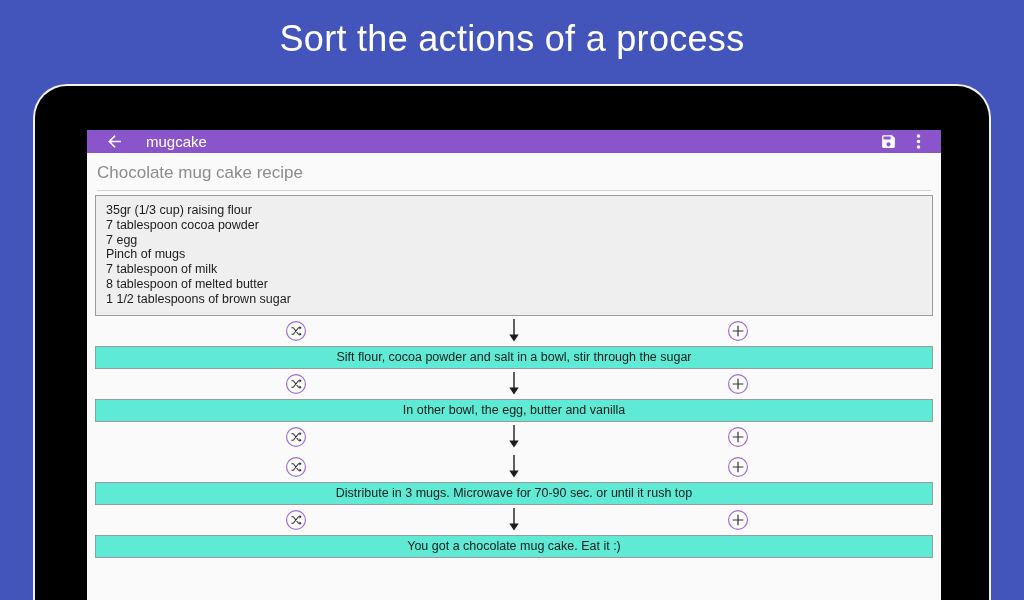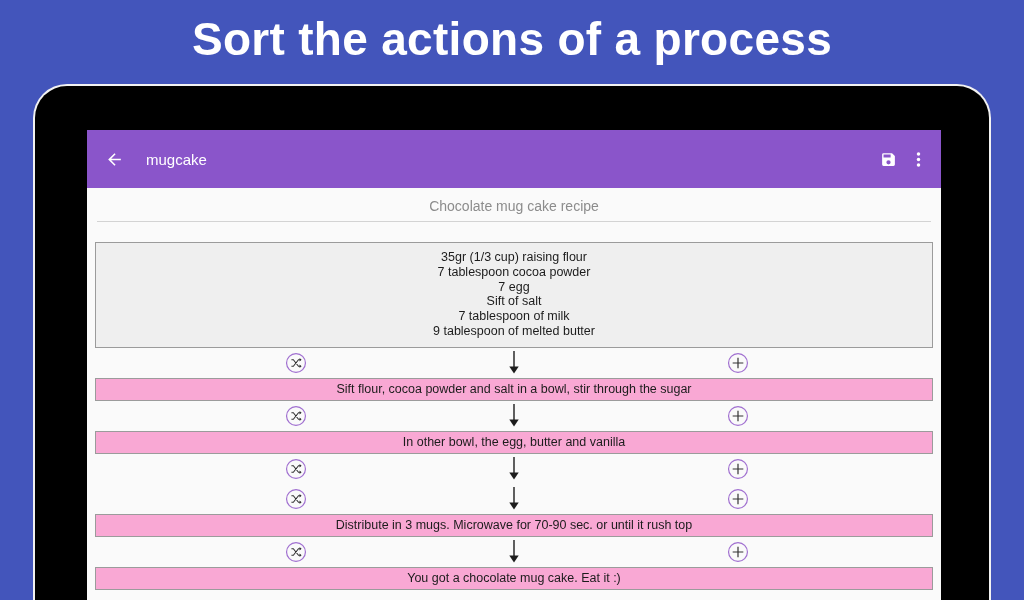--- a/index.html
+++ b/index.html
@@ -14,22 +14,22 @@
   }
 
   
   .promo-headline {
     position: absolute;
     top: 8px;
     left: 0;
     width: 100%;
     text-align: center;
     color: #ffffff;
-    font-size: 46px;
-    font-weight: 700;
+    font-size: 36px;
+    font-weight: 400;
     letter-spacing: 0.3px;
     line-height: 62px;
     white-space: nowrap;
   }
 
   
   .tablet-frame {
     position: absolute;
     left: 33px;
     top: 84px;
@@ -48,21 +48,21 @@
     top: 44px;
     width: 854px;
     height: 520px;
     background: #fafafa;
     overflow: hidden;
   }
 
   
   .app-toolbar {
     position: relative;
-    height: 58px;
+    height: 23px;
     background: #8a55ca;
     display: flex;
     align-items: center;
     padding: 0 12px;
   }
 
   .tb-back {
     width: 30px;
     height: 30px;
     display: flex;
@@ -95,35 +95,34 @@
 
   
   .app-content {
     position: relative;
     background: #fafafa;
     height: 480px;
     padding: 0 8px;
   }
 
   .recipe-title {
-    text-align: center;
+    text-align: left;
     color: #8c8c8c;
-    font-size: 14px;
+    font-size: 17px;
     padding: 10px 0 7px 0;
     border-bottom: 1px solid #d3d3d3;
     margin: 0 2px;
   }
 
   
   .ingredients-box {
-    margin: 20px 0 0 0;
+    margin: 4px 0 0 0;
     background: #efefef;
     border: 1px solid #9b9b9b;
     padding: 7px 10px 8px 10px;
-    text-align: center;
   }
   .ingredient-line {
     font-size: 12.5px;
     color: #1c1c1c;
     line-height: 14.8px;
     white-space: nowrap;
   }
 
   
   .connector-row {
@@ -151,21 +150,21 @@
     width: 18px;
     height: 28px;
     display: flex;
     align-items: center;
     justify-content: center;
   }
   .conn-arrow svg, .conn-icon svg { display: block; }
 
   
   .step-row {
-    background: #f9a8d4;
+    background: #5eead4;
     border: 1px solid #9b9b9b;
     height: 23px;
     display: flex;
     align-items: center;
     justify-content: center;
   }
   .step-text {
     font-size: 12.5px;
     color: #1c1c1c;
     white-space: nowrap;
@@ -206,23 +205,24 @@
     </div>
 
     <div class="app-content">
 
       <div class="recipe-title">Chocolate mug cake recipe</div>
 
       <div class="ingredients-box">
         <div class="ingredient-line">35gr (1/3 cup) raising flour</div>
         <div class="ingredient-line">7 tablespoon cocoa powder</div>
         <div class="ingredient-line">7 egg</div>
-        <div class="ingredient-line">Sift of salt</div>
+        <div class="ingredient-line">Pinch of mugs</div>
         <div class="ingredient-line">7 tablespoon of milk</div>
-        <div class="ingredient-line">9 tablespoon of melted butter</div>
+        <div class="ingredient-line">8 tablespoon of melted butter</div>
+        <div class="ingredient-line">1 1/2 tablespoons of brown sugar</div>
       </div>
 
       <div class="connector-row">
         <div class="conn-icon shuffle">
           <svg width="22" height="22" viewBox="0 0 24 24">
             <circle cx="12" cy="12" r="10.3" fill="none" stroke="#a06fd0" stroke-width="1.3"></circle>
             <path d="M7 8.5h2.1l5.6 7h2.3M7 15.5h2.1l5.6-7h2.3" fill="none" stroke="#333" stroke-width="1.15"></path>
             <path d="M15.9 6.6l2.2 1.9-2.2 1.9zM15.9 13.6l2.2 1.9-2.2 1.9z" fill="#333"></path>
           </svg>
         </div>

